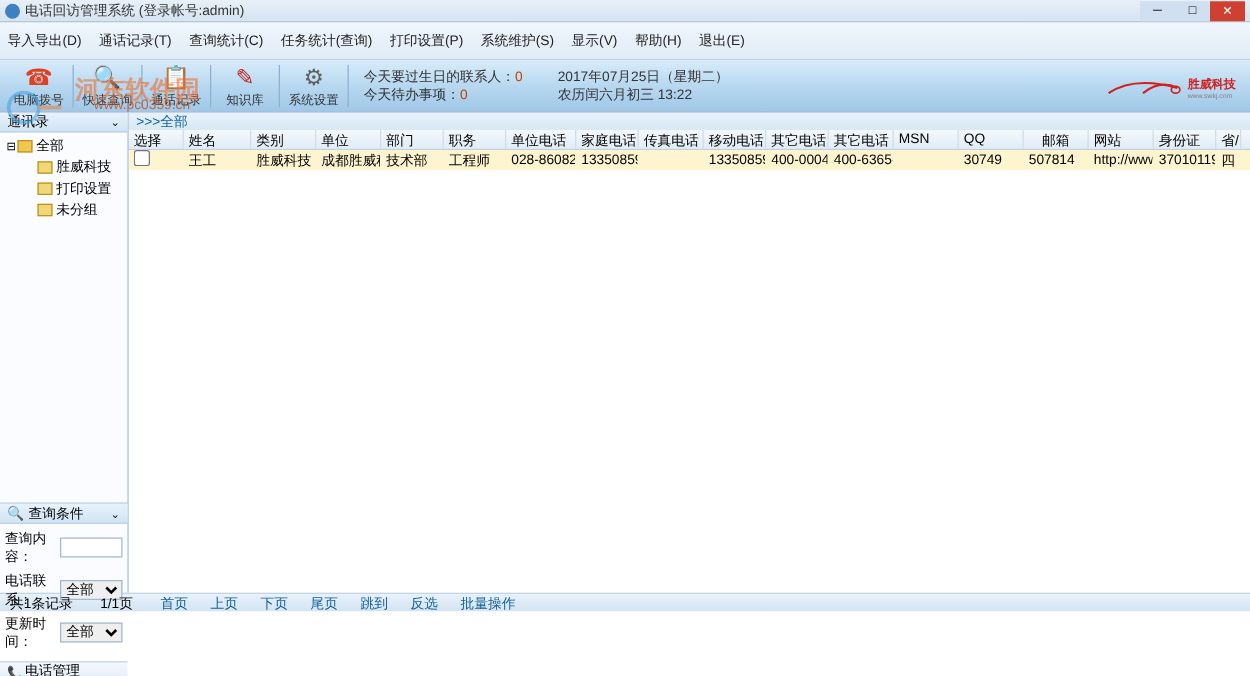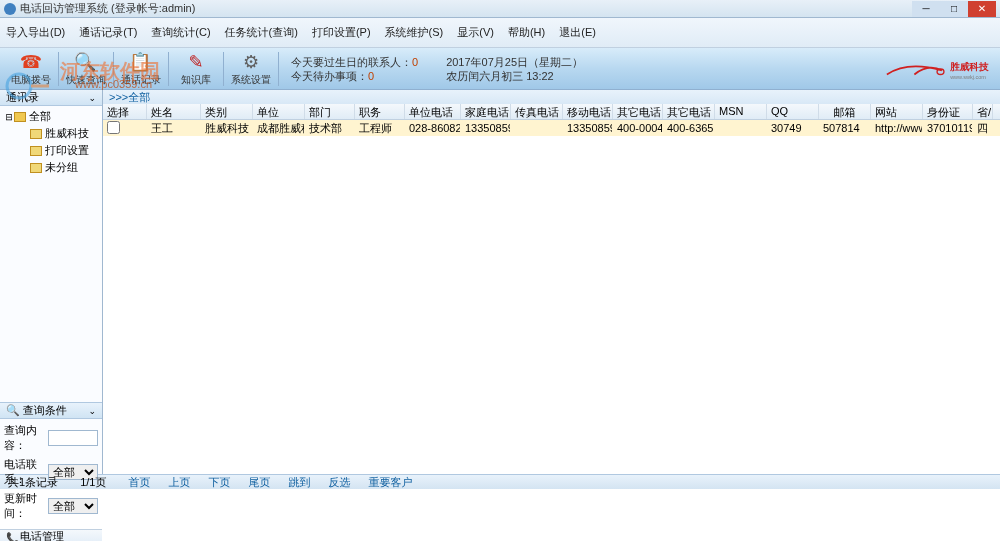--- a/index.html
+++ b/index.html
@@ -265,15 +265,15 @@
 <div class="footer">
   <span>共1条记录</span>
   <span>1/1页</span>
   <span id="footlinks" style="display:flex;gap:18px;">
       <span class="fitem">首页</span>
       <span class="fitem">上页</span>
       <span class="fitem">下页</span>
       <span class="fitem">尾页</span>
       <span class="fitem">跳到</span>
       <span class="fitem">反选</span>
-      <span class="fitem">重要客户</span>
+      <span class="fitem">批量操作</span>
     </span>
 </div>
 
 </body></html>

